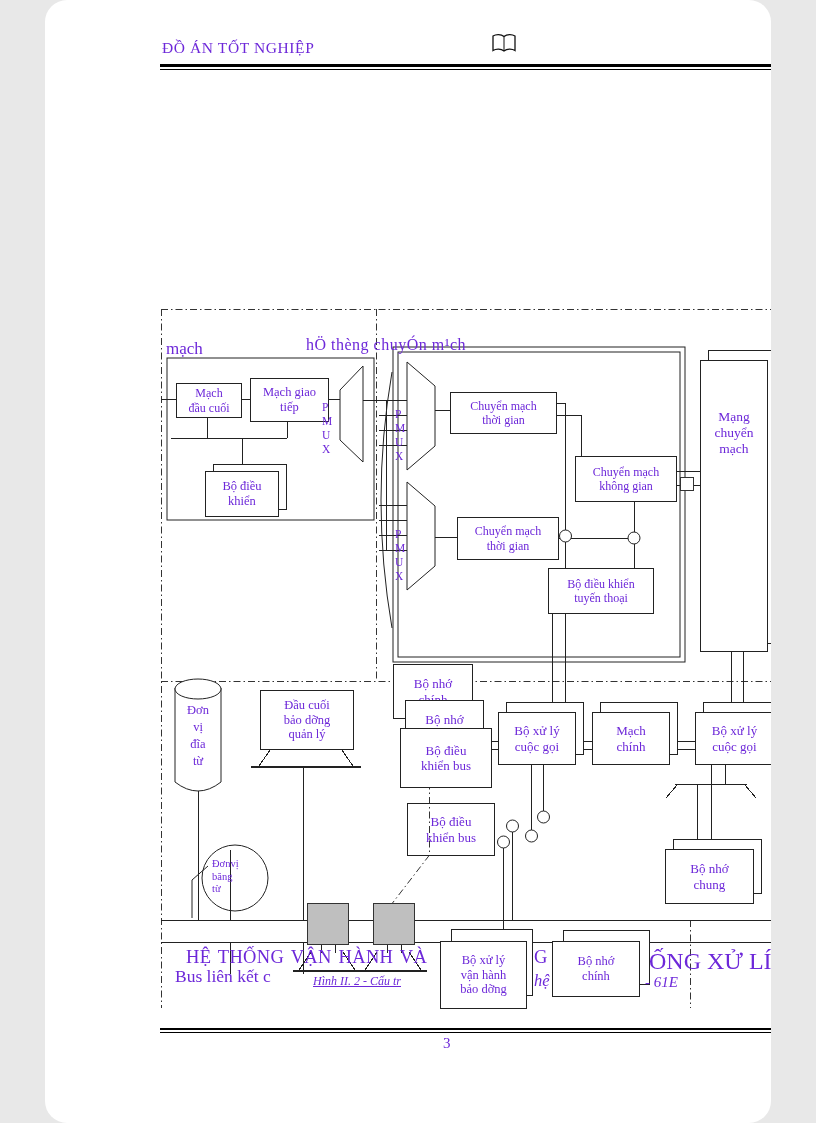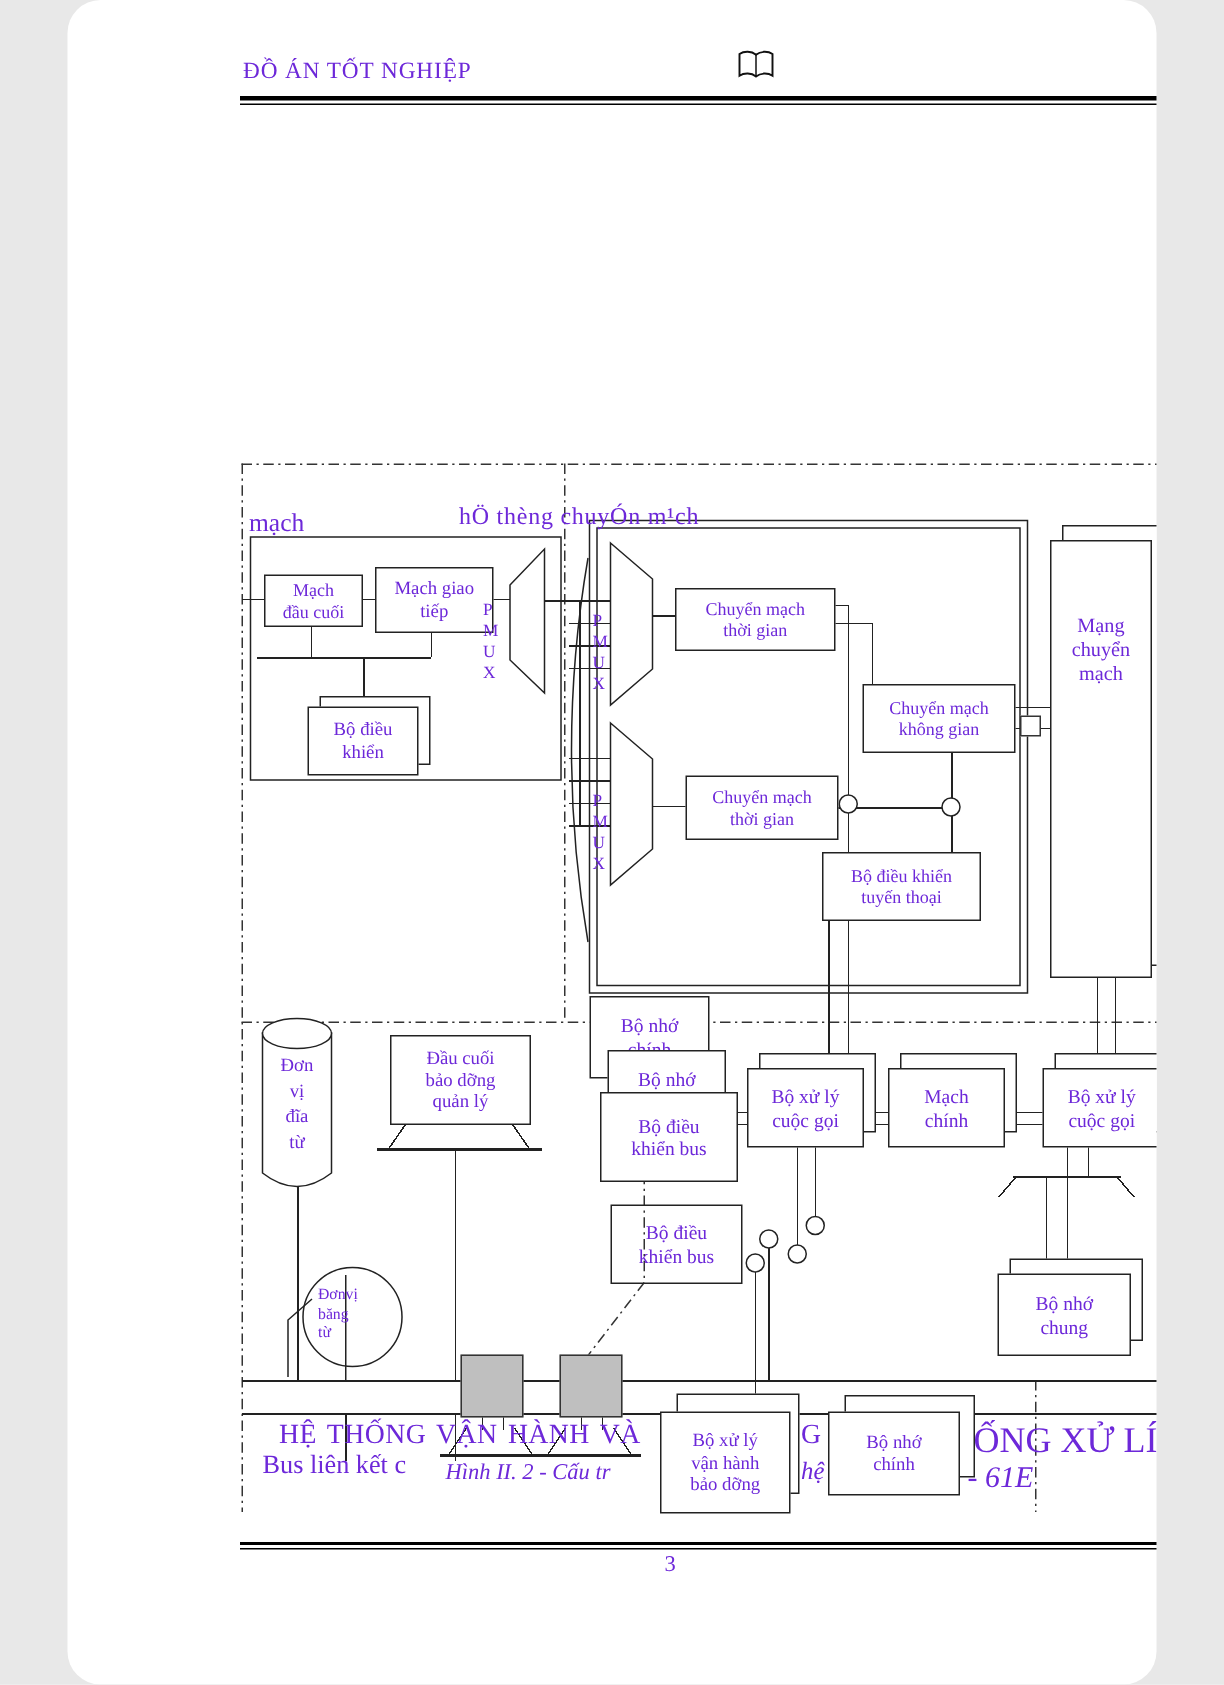--- a/index.html
+++ b/index.html
@@ -247,20 +247,20 @@
 từ</div>
   <div class="lbl" style="left:167px;top:858px;width:46px;text-align:left;font-size:10.5px;line-height:12.5px;">Đơnvị
 băng
 từ</div>
 
   <div class="lbl" style="left:130px;top:966px;font-size:17.5px;">Bus liên kết c</div>
   <div class="lbl" style="left:141px;top:947px;font-size:18.5px;letter-spacing:.3px;word-spacing:2px;white-space:nowrap;">HỆ THỐNG VẬN HÀNH VÀ</div>
   <div class="lbl" style="left:489px;top:947px;font-size:18.5px;">G</div>
   <div class="lbl" style="left:604px;top:947px;font-size:24px;white-space:nowrap;">ỐNG XỬ LÍ</div>
 
-  <div class="lbl" style="left:252px;top:974px;font-size:15px;font-style:italic;white-space:nowrap;">Hình II. 2 - Cấu tr</div>
+  <div class="lbl" style="left:268px;top:974px;font-size:12px;font-style:italic;white-space:nowrap;text-decoration:underline;">Hình II. 2 - Cấu tr</div>
   <div class="lbl" style="left:489px;top:971px;font-size:16.5px;font-style:italic;text-align:right;">hệ</div>
-  <div class="lbl" style="left:600px;top:974px;font-size:20px;font-style:italic;white-space:nowrap;">- 61E</div>
+  <div class="lbl" style="left:600px;top:974px;font-size:15px;font-style:italic;white-space:nowrap;">- 61E</div>
 
   <div class="rule" style="top:1028px;border-top-width:2px;"></div>
   <div class="lbl" style="left:398px;top:1035px;font-size:15px;">3</div>
 
 </div>
 
 </body></html>

